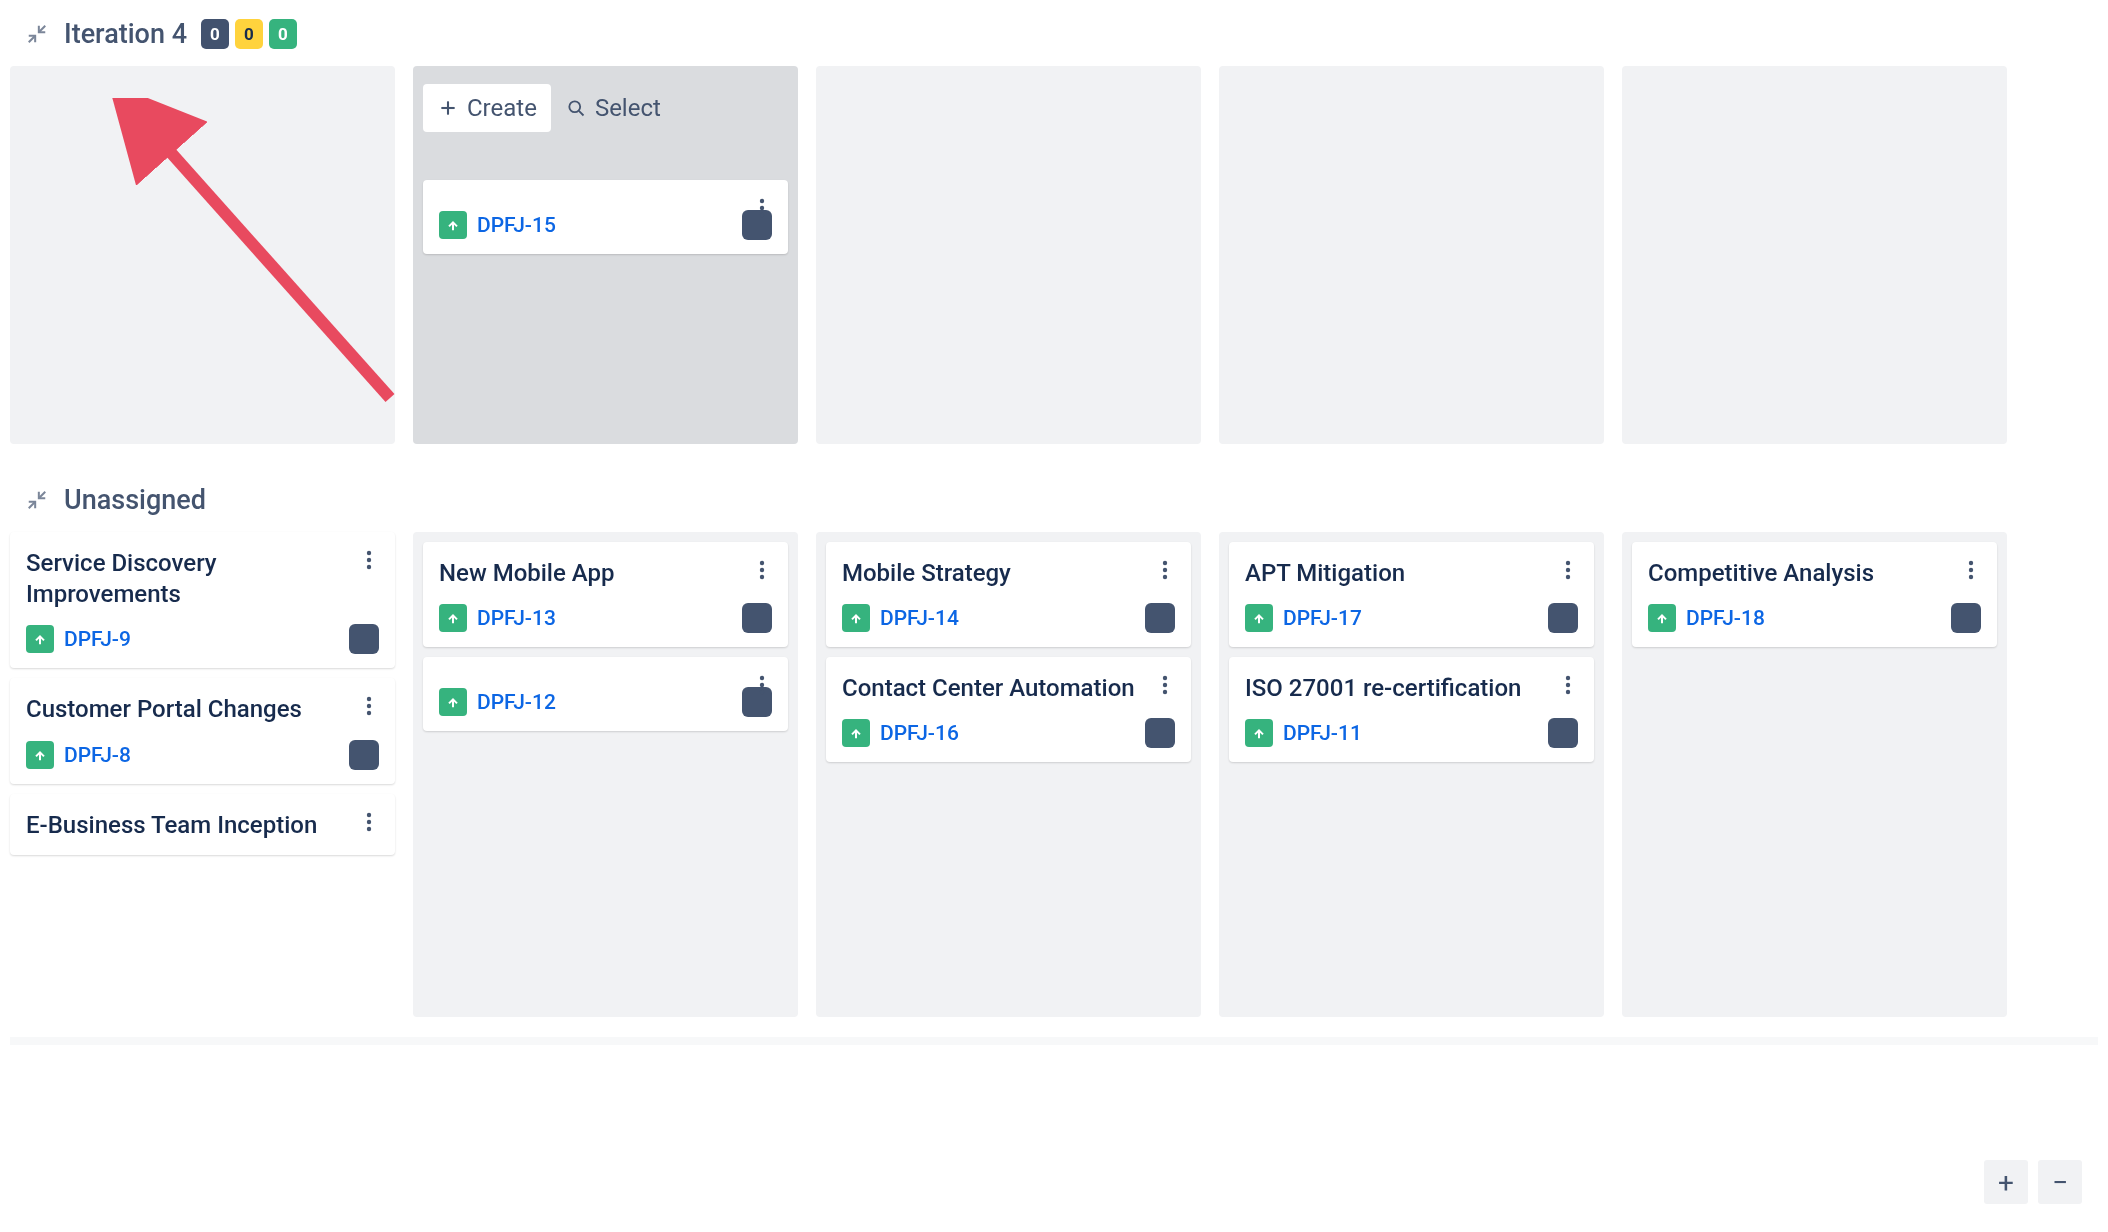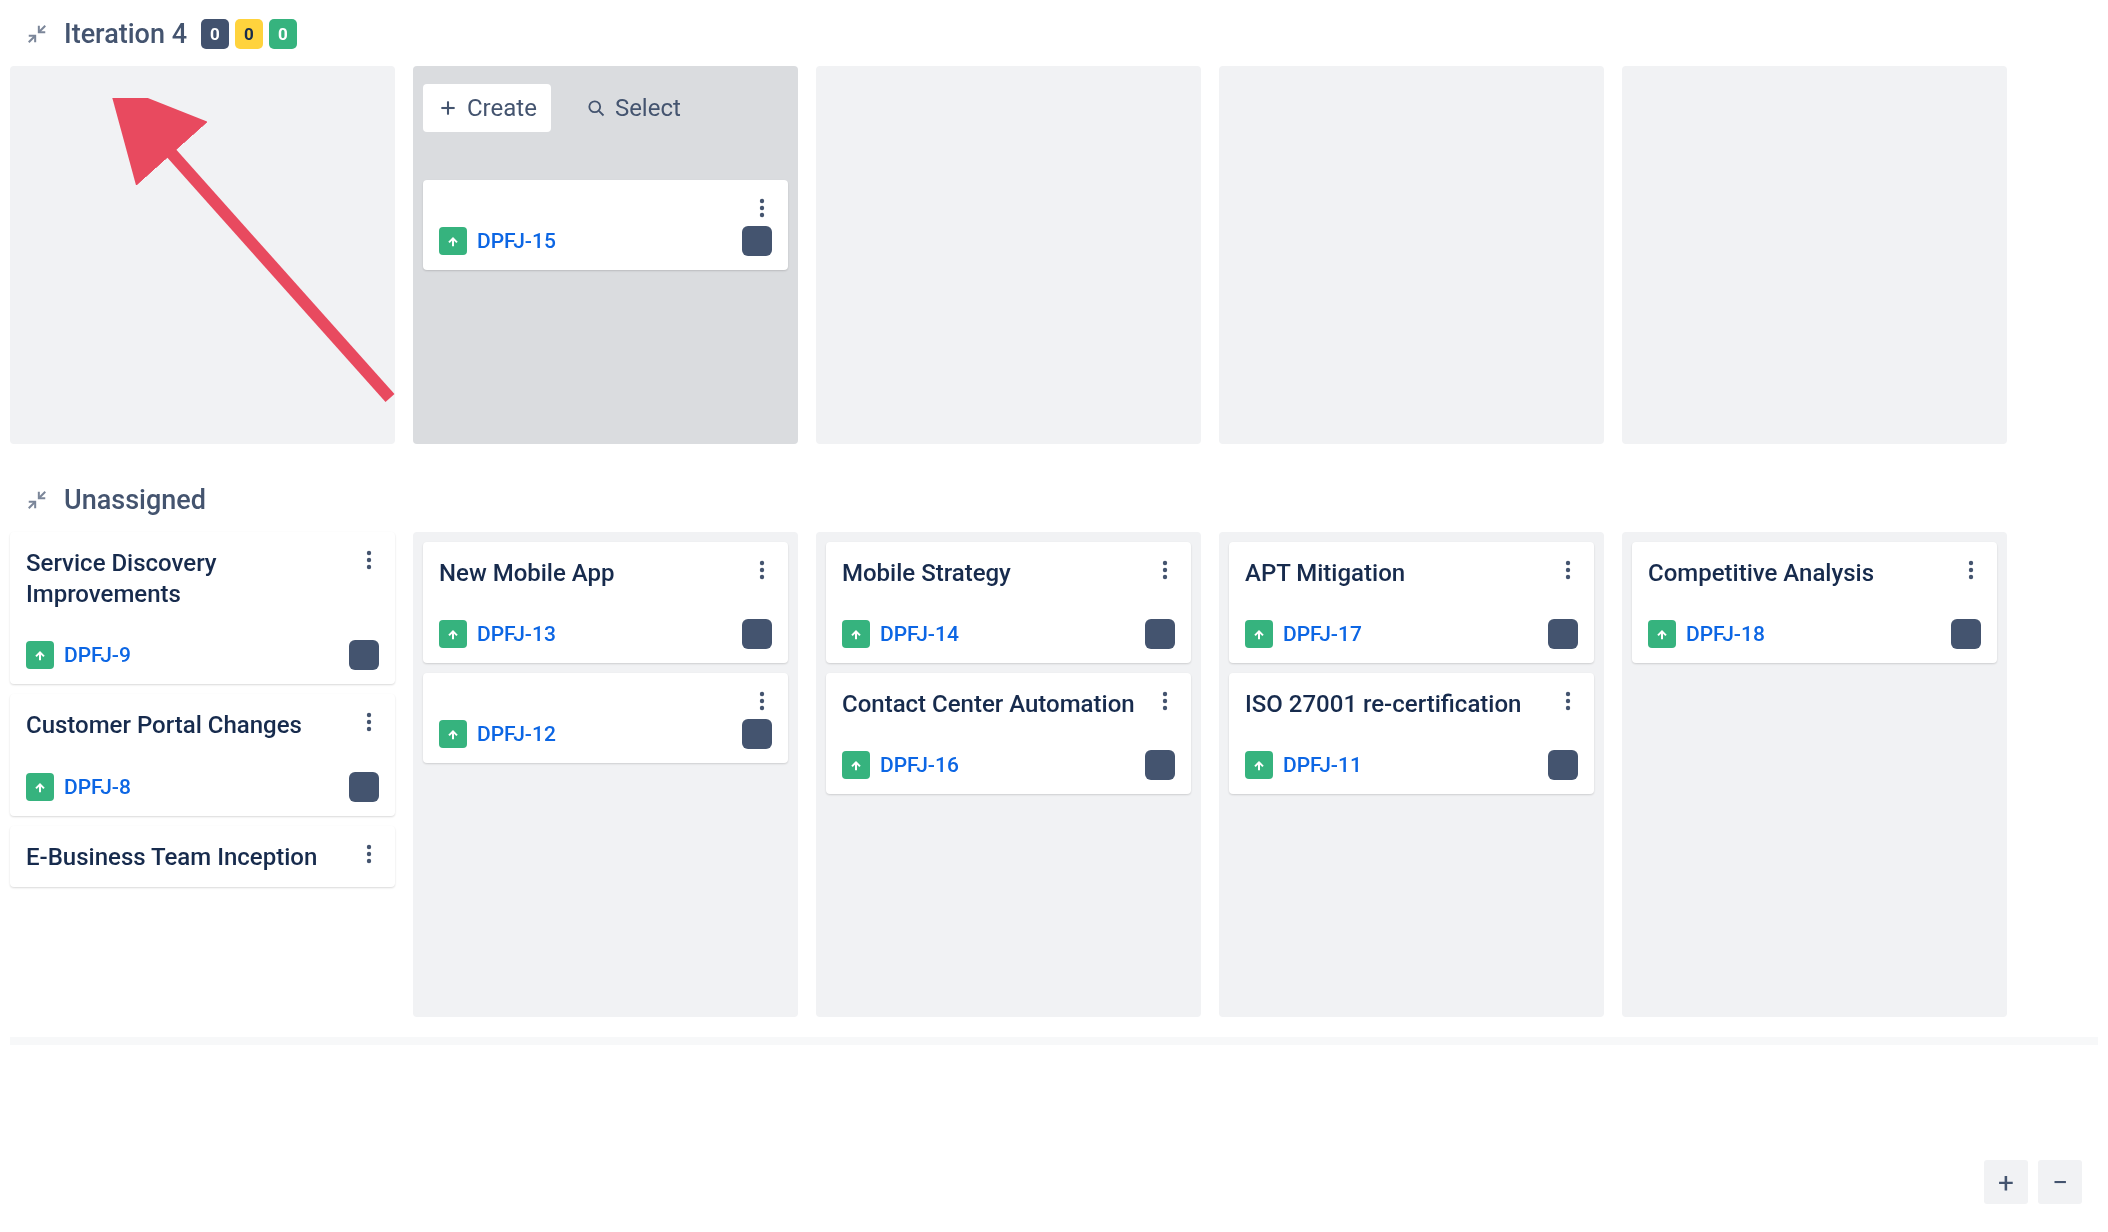--- a/index.html
+++ b/index.html
@@ -8,26 +8,26 @@
 .collapse-icon{width:26px;height:26px;opacity:.7;display:flex;align-items:center;justify-content:center;cursor:pointer}
 .section-title{font-size:27px;color:#44546f;font-weight:500}
 .badges{display:flex;gap:6px}
 .badge{width:28px;height:30px;border-radius:5px;display:flex;align-items:center;justify-content:center;font-size:17px;font-weight:700}
 .badge-navy{background:#42526e;color:#fff}
 .badge-yellow{background:#ffd33d;color:#172b4d}
 .badge-green{background:#36b37e;color:#fff}
 .board{display:flex;gap:18px;position:relative}
 .column{width:385px;background:#f1f2f4;border-radius:4px;min-height:80px;padding:10px}
 .column.hover{background:#dadcdf;padding:18px 10px 10px 10px}
-.action-row{display:flex;gap:20px;margin-bottom:48px}
+.action-row{display:flex;gap:0;margin-bottom:48px}
 .action-btn{display:flex;align-items:center;gap:8px;background:#fff;border:none;border-radius:4px;padding:10px 14px;font-size:24px;color:#44546f;cursor:pointer}
 .action-btn .ico{width:22px;height:22px;display:flex;align-items:center;justify-content:center}
 .card{background:#fff;border-radius:4px;box-shadow:0 1px 2px rgba(0,0,0,.15);padding:16px 16px 14px 16px;margin-bottom:10px;position:relative}
 .card-title{font-size:24px;color:#172b4d;font-weight:500;padding-right:30px;line-height:1.3}
-.card-footer{display:flex;justify-content:space-between;margin-top:30px}
+.card-footer{display:flex;justify-content:space-between;margin-top:14px}
 .card-left{display:flex;align-items:center;gap:10px}
 .priority-icon{width:28px;height:28px;background:#36b37e;border-radius:4px;display:flex;align-items:center;justify-content:center}
 .priority-icon svg{width:16px;height:16px}
 .issue-key{color:#0c66e4;font-size:21px;font-weight:500}
 .navy-square{width:30px;height:30px;background:#44546f;border-radius:6px}
 .kebab{position:absolute;top:16px;right:14px;width:24px;height:24px;display:flex;align-items:center;justify-content:center;cursor:pointer;color:#44546f}
 .arrow-annotation{position:absolute;top:32px;left:100px;z-index:5;pointer-events:none}
 .footer-bar{height:8px;background:#f7f8f9;margin-top:20px}
 .zoom-ctrl{position:fixed;right:26px;bottom:28px;display:flex;gap:10px}
 .zoom-btn{width:44px;height:44px;background:#f1f2f4;display:flex;align-items:center;justify-content:center;font-size:28px;color:#44546f;cursor:pointer;border-radius:3px}

